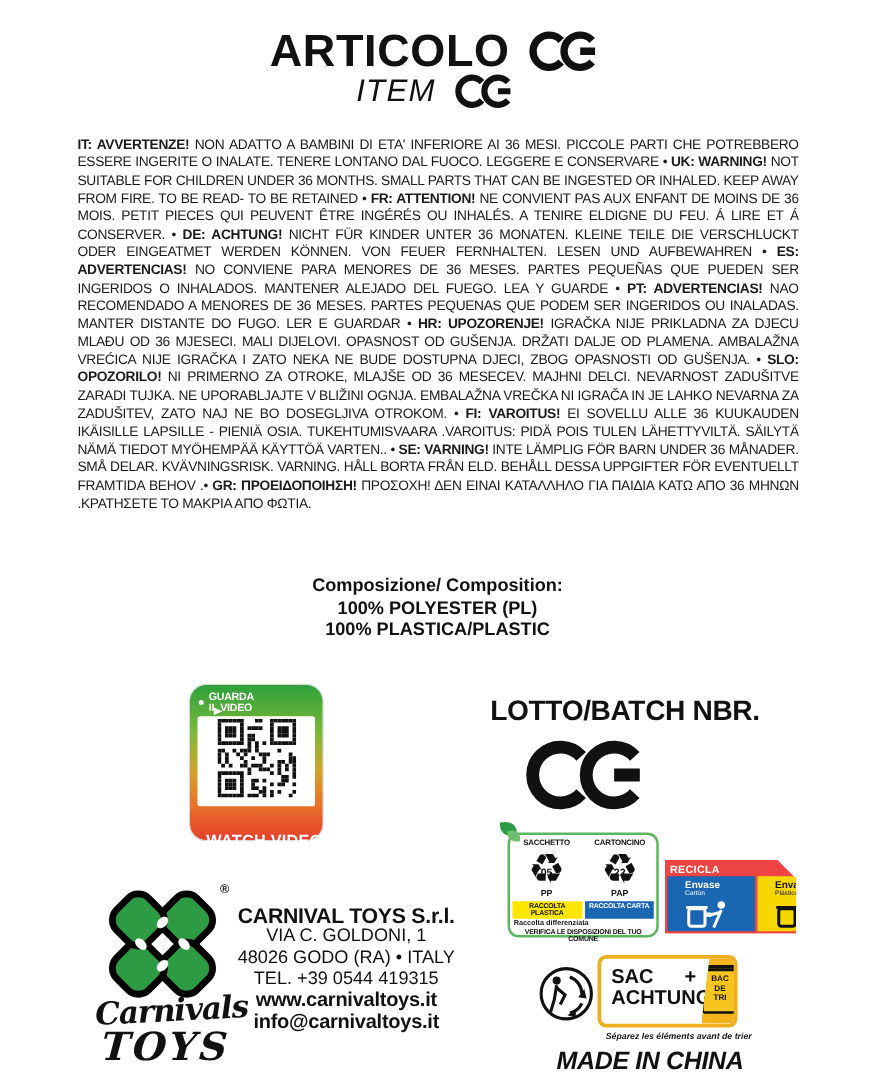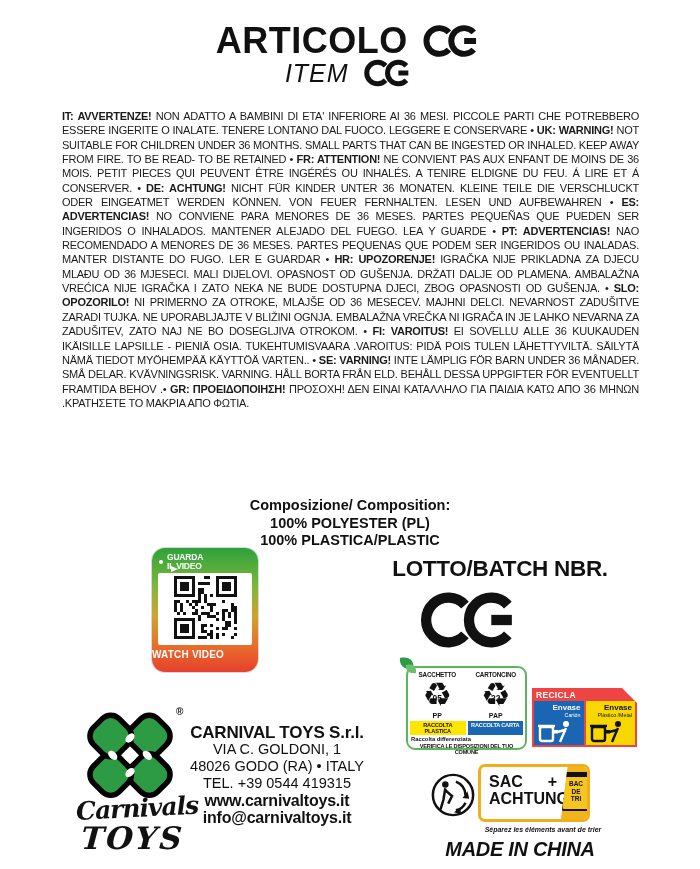--- a/index.html
+++ b/index.html
@@ -13,34 +13,34 @@
   .subtitle-row{position:absolute;top:58px;left:0;width:700px;text-align:center;}
   .subtitle-row .t{font-size:25px;font-style:italic;font-weight:500;vertical-align:middle;letter-spacing:1px;}
 
   
   .warnings{position:absolute;left:62px;top:109px;width:577px;height:352px;overflow:hidden;
             font-size:11px;line-height:14.35px;letter-spacing:-0.25px;text-align:justify;color:#1a1a1a;}
   .warnings b{font-weight:bold;}
 
   
   .composition{position:absolute;left:0;top:461px;width:700px;text-align:center;
-               font-weight:bold;font-size:14.5px;line-height:17.5px;margin-top:36px;}
+               font-weight:bold;font-size:14.5px;line-height:17.5px;}
 
   
   .qrblock{position:absolute;left:152px;top:548px;width:106px;height:124px;border-radius:13px;
            background:linear-gradient(180deg,#2ea13c 0%,#7ab83a 30%,#cfa42c 55%,#e8702a 78%,#e6402e 100%);
            box-shadow:0 0 0 1px rgba(0,0,0,.15);}
   .qr-top{display:flex;align-items:center;gap:4px;padding:5px 6px 3px 7px;}
   .yt-pill{background:#fff;border-radius:4px;padding:2px;line-height:0;}
   .yt-btn{width:26px;height:15px;background:#e31d1c;border-radius:3px;position:relative;}
   .yt-btn:after{content:"";position:absolute;left:10px;top:4px;border-left:7px solid #fff;
                 border-top:3.5px solid transparent;border-bottom:3.5px solid transparent;}
   .qr-top-txt{color:#fff;font-weight:bold;font-size:8.5px;line-height:8.5px;letter-spacing:-.2px;}
   .qr-panel{background:#fff;margin:0 6px;border-radius:2px;height:72px;display:flex;align-items:center;justify-content:center;}
-  .qr-bottom{color:#fff;font-weight:bold;font-size:10px;text-align:left;margin-top:4px;letter-spacing:.2px;}
+  .qr-bottom{color:#fff;font-weight:bold;font-size:13px;text-align:right;margin-top:20px;letter-spacing:.2px;}
 
   
   .batch-label{position:absolute;left:350px;top:556px;width:300px;text-align:center;
                font-size:22.5px;font-weight:bold;letter-spacing:-.3px;}
   .ce-large{position:absolute;left:418px;top:590px;}
 
   
   .itbox{position:absolute;left:406px;top:666px;width:121px;height:84px;border:2.5px solid #5cb65c;
          border-radius:9px;background:#fff;box-sizing:border-box;padding-top:3px;}
   .leaf{position:absolute;left:-11px;top:-13px;}
@@ -57,21 +57,21 @@
   .band.yellow{background:#ffe600;color:#111;}
   .band.blue{background:#1a66b2;color:#fff;}
   .it-sub{font-size:5.8px;font-weight:bold;padding-left:3px;margin-top:1px;}
   .it-note{font-size:5.6px;font-weight:bold;text-align:center;margin-top:1px;letter-spacing:-.2px;}
 
   
   .recicla{position:absolute;left:532px;top:688px;width:105px;height:59px;background:#ef4444;
            clip-path:polygon(0 0,90px 0,105px 15px,105px 59px,0 59px);}
   .recicla .hdr{color:#fff;font-size:8.5px;font-weight:bold;padding:2px 0 0 4px;letter-spacing:.3px;}
   .rec-panels{position:absolute;left:2px;right:2px;top:13px;bottom:2px;display:flex;gap:2px;}
-  .rec-panel{flex:1;padding:2px 3px;box-sizing:border-box;text-align:right;}
+  .rec-panel{flex:1;padding:2px 14px;box-sizing:border-box;}
   .rec-panel.blue{background:#1a66b2;color:#fff;}
   .rec-panel.yellow{background:#f6d800;color:#111;}
   .rec-panel .l1{font-size:8px;font-weight:bold;}
   .rec-panel .l2{font-size:5.3px;}
   .rec-panel svg{display:block;margin-top:2px;}
 
   
   .clover{position:absolute;left:80px;top:708px;width:105px;height:155px;}
   .clover .reg{position:absolute;left:96px;top:-2px;font-size:10px;font-weight:bold;}
   .logo-script1{position:absolute;left:-4px;top:86px;width:115px;text-align:center;

